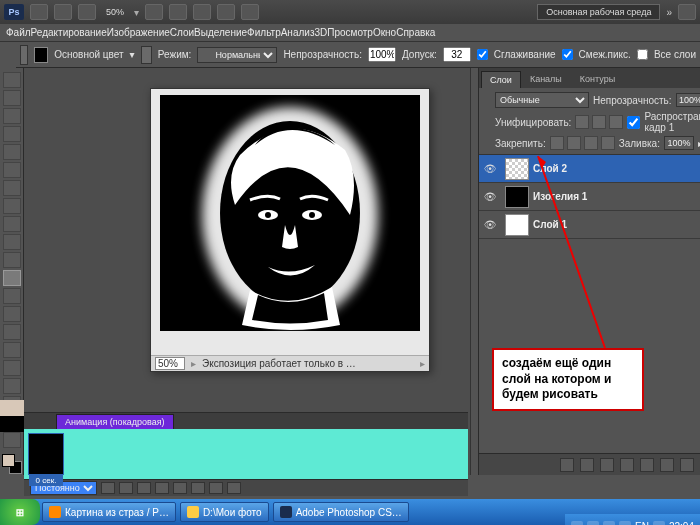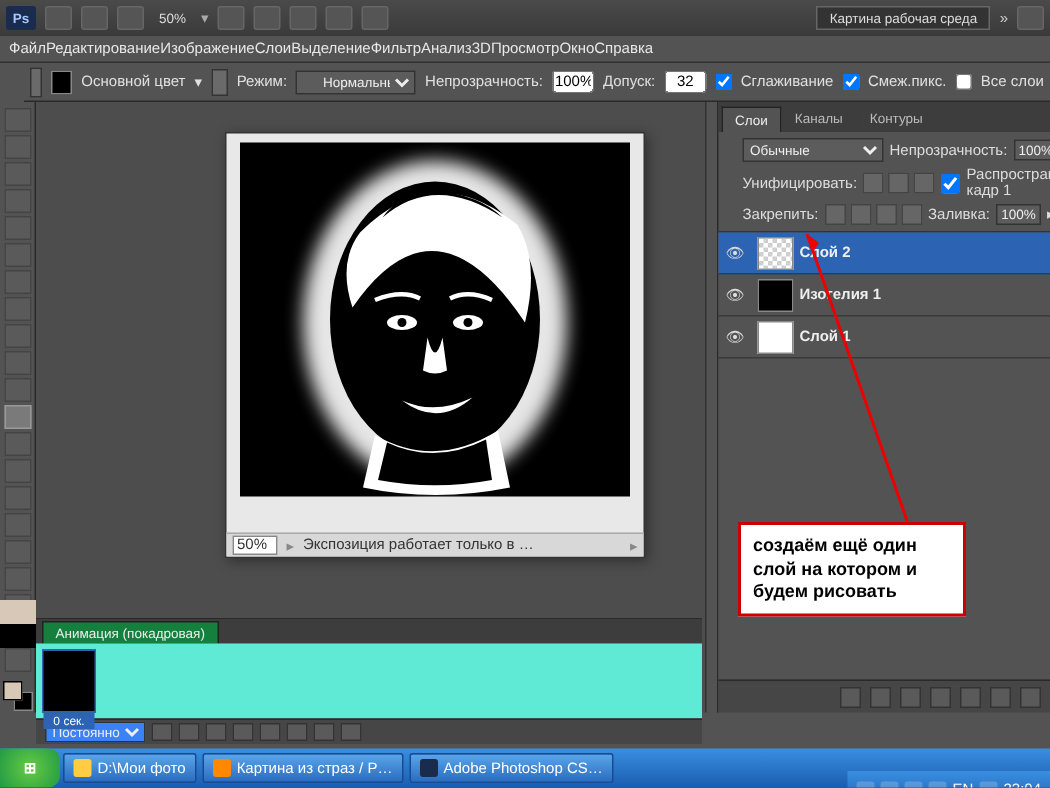--- a/index.html
+++ b/index.html
@@ -75,21 +75,21 @@
 .layer-footer { height: 22px; background: #464646; border-top: 1px solid #2a2a2a; display: flex; align-items: center; justify-content: flex-end; gap: 6px; padding: 0 6px; }
 .layer-footer .fbtn { width: 14px; height: 14px; background: #5a5a5a; border: 1px solid #333; }
 
 
 .annotation { position: absolute; left: 492px; top: 348px; width: 152px; background: #fff; border: 2px solid #c00; padding: 6px 8px; font-size: 12px; font-weight: bold; color: #000; line-height: 1.3; z-index: 50; }
 .arrow-line { position: absolute; z-index: 49; pointer-events: none; }
 
 
 .anim-panel { height: 75px; background: #535353; border-top: 1px solid #2a2a2a; display: flex; flex-direction: column; }
 .anim-tabs { height: 16px; background: #3d3d3d; display: flex; align-items: flex-end; padding: 0 4px; }
-.anim-tab { padding: 2px 8px; color: #eee; font-size: 9px; background: #15803d; border: 1px solid #222; border-bottom: none; }
+.anim-tab { padding: 2px 8px; color: #eee; font-size: 9px; background: #6d28d9; border: 1px solid #222; border-bottom: none; margin-left: 28px; }
 .anim-body { flex: 1; background: #5eead4; display: flex; align-items: center; padding: 4px; gap: 6px; }
 .frame { width: 36px; height: 42px; border: 1px solid #2d63b3; background: #000; position: relative; }
 .frame .dur { position: absolute; bottom: -12px; left: 0; right: 0; background: #2d63b3; color: #fff; font-size: 8px; text-align: center; padding: 1px 0; }
 .anim-ctrl { height: 18px; background: #464646; border-top: 1px solid #2a2a2a; display: flex; align-items: center; padding: 0 6px; gap: 4px; font-size: 9px; color: #ddd; }
 .anim-ctrl select { background: #3b82f6; border: 1px solid #333; color: #eee; font-size: 9px; height: 14px; }
 .anim-ctrl .pbtn { width: 14px; height: 12px; background: #5a5a5a; border: 1px solid #333; }
 
 
 .swatches-left { position: absolute; left: 0; top: 400px; width: 24px; height: 28px; background: #535353; z-index: 40; }
 .swatches-left .sw { width: 24px; height: 16px; }
@@ -111,21 +111,21 @@
   <div class="tb-btn"></div>
   <div class="tb-btn"></div>
   <div class="tb-btn"></div>
   <span class="zoom">50%</span>
   <span style="color:#aaa">▾</span>
   <div class="tb-btn"></div>
   <div class="tb-btn"></div>
   <div class="tb-btn"></div>
   <div class="tb-btn"></div>
   <div class="tb-btn"></div>
-  <div class="workspace">Картина рабочая среда</div>
+  <div class="workspace">Основная рабочая среда</div>
   <span class="arrow">»</span>
   <div class="tb-btn"></div>
 </div>
 
 <div class="menubar">
   <span>Файл</span>
   <span>Редактирование</span>
   <span>Изображение</span>
   <span>Слои</span>
   <span>Выделение</span>
@@ -319,26 +319,26 @@
 
 <svg class="arrow-line" style="left:530px;top:148px" width="90" height="210">
   <line x1="75" y1="200" x2="8" y2="8" stroke="#e00" stroke-width="2"></line>
   <polygon points="8,8 16,14 12,20" fill="#e00"></polygon>
 </svg>
 <div class="annotation">создаём ещё один слой на котором и будем рисовать</div>
 
 <div class="taskbar">
   <div class="start">⊞</div>
   <div class="task-btn">
+      <div class="tico"></div>
+      <span>Картина из страз / Р…</span>
+    </div>
+  <div class="task-btn">
       <div class="tico" style="background:#fc4"></div>
       <span>D:\Мои фото</span>
-    </div>
-  <div class="task-btn">
-      <div class="tico"></div>
-      <span>Картина из страз / Р…</span>
     </div>
   <div class="task-btn">
       <div class="tico ps"></div>
       <span>Adobe Photoshop CS…</span>
     </div>
   <div class="tray">
     <div class="ti"></div>
     <div class="ti"></div>
     <div class="ti"></div>
     <div class="ti"></div>

